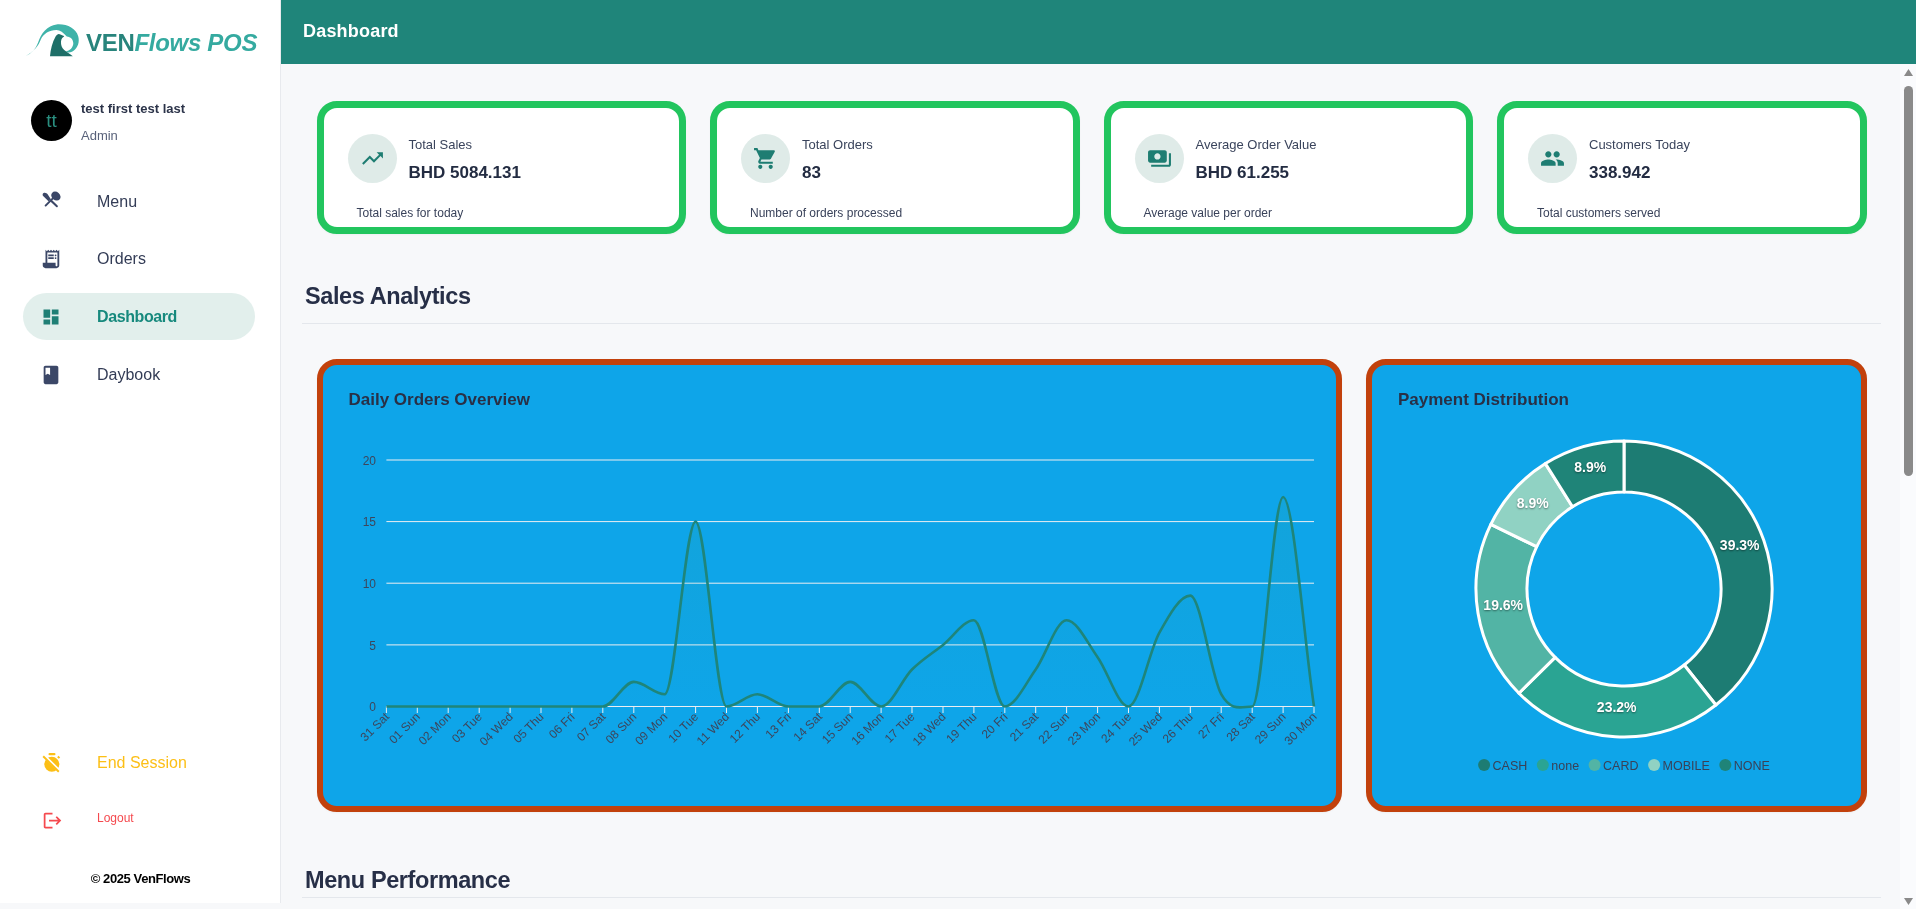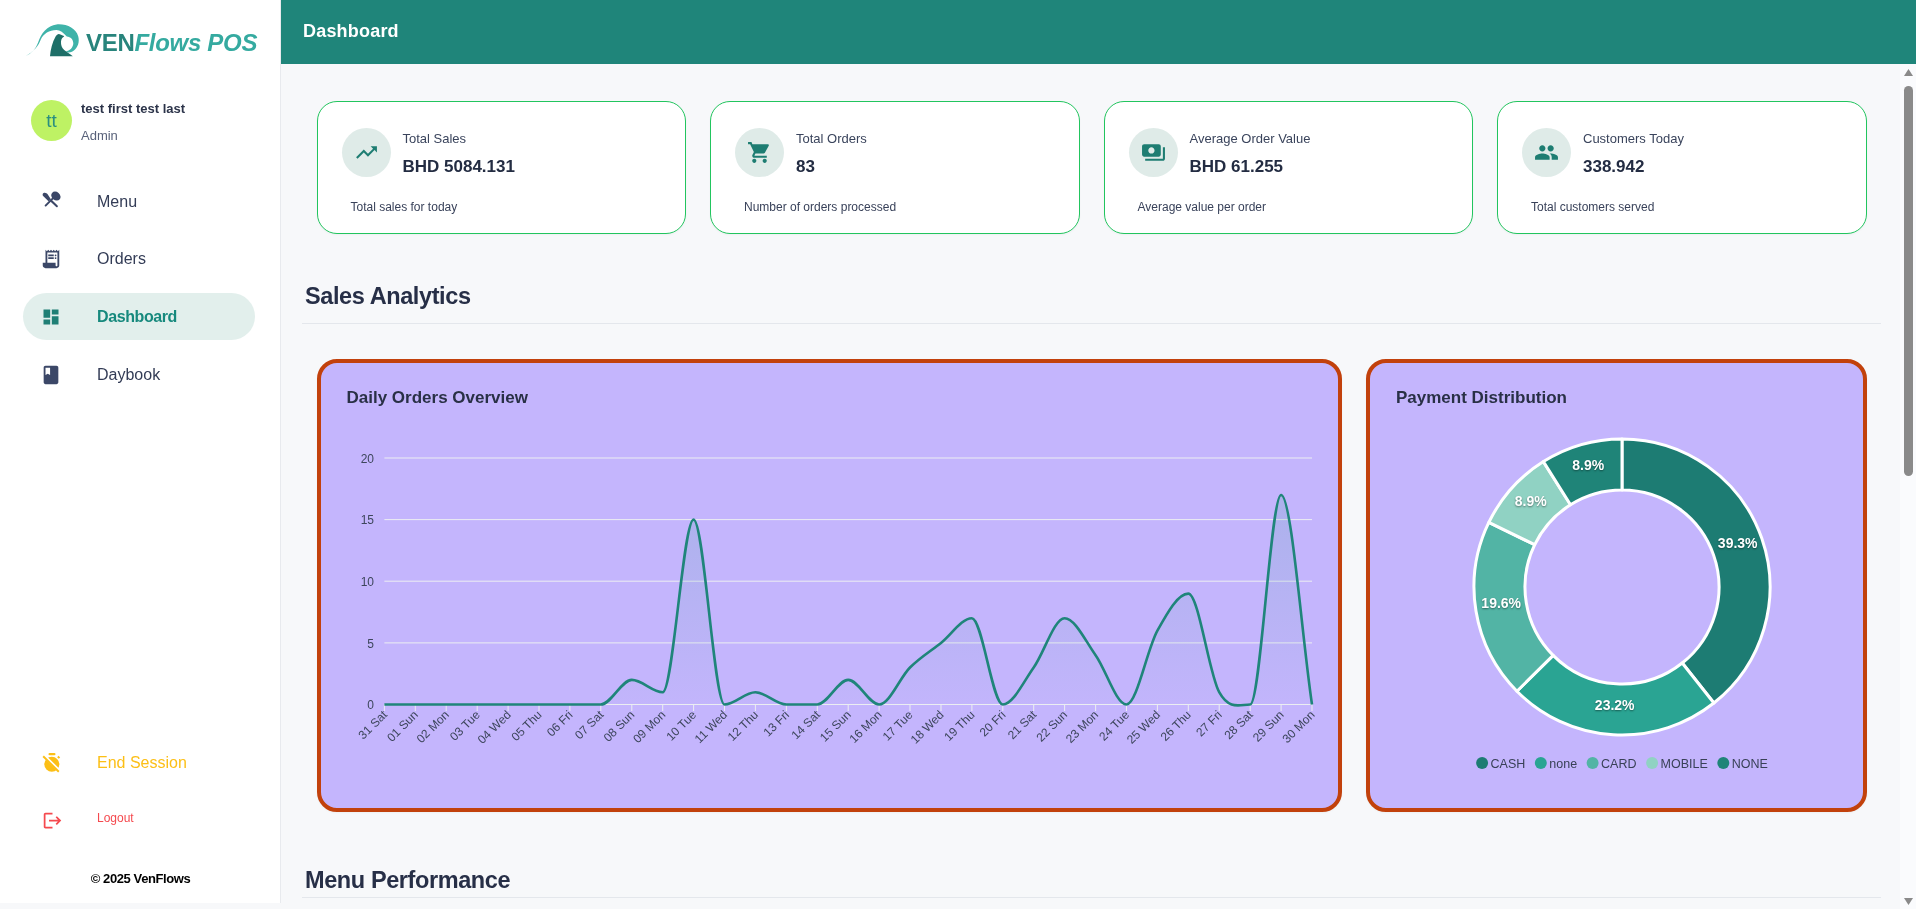--- a/index.html
+++ b/index.html
@@ -7,44 +7,44 @@
 .abs { position:absolute; }
 
 #sidebar { position:absolute; left:0; top:0; width:281px; height:903px; background:#ffffff; border-right:1px solid #e8eaee; }
 .navtxt { font-size:16px; color:#333c56; }
 
 #header { position:absolute; left:281px; top:0; width:1635px; height:64px; background:#1f857a; }
 #header h1 { position:absolute; left:22px; top:21px; font-size:18px; color:#ffffff; font-weight:bold; letter-spacing:.2px; }
 #datebtn { position:absolute; right:21px; top:12px; height:40px; background:#e7f2ef; border-radius:8px; display:flex; align-items:center; padding:0 16px 0 13px; gap:11px; }
 #datebtn span { font-size:16.5px; font-weight:bold; color:#2b3344; letter-spacing:1.3px; }
 
-.statcard { position:absolute; width:369.5px; height:133px; background:#ffffff; border:1px solid #22c55e; border-radius:20px; box-shadow:0 1px 2px rgba(30,41,59,.04); }
+.statcard { position:absolute; width:369.5px; height:133px; background:#ffffff; border:7px solid #22c55e; border-radius:20px; box-shadow:0 1px 2px rgba(30,41,59,.04); }
 .iconcirc { position:absolute; left:24px; top:26px; width:49px; height:49px; border-radius:50%; background:#dfebe8; display:flex; align-items:center; justify-content:center; }
 .stitle { position:absolute; left:85px; top:29px; font-size:13px; color:#3a445c; }
 .sval { position:absolute; left:85px; top:55px; font-size:17px; font-weight:bold; color:#232c42; }
 .ssub { position:absolute; left:25px; top:98px; font-size:12px; color:#39425a;margin-left:8px; }
 .sechead { position:absolute; font-size:23.5px; font-weight:bold; color:#272f47; letter-spacing:-0.4px; }
 .secrule { position:absolute; height:1px; background:#e4e7ec; }
-.chartcard { position:absolute; background:#c4b5fd; border:4px solid #c2410c; border-radius:20px; box-shadow:0 1px 2px rgba(30,41,59,.04); }
+.chartcard { position:absolute; background:#0ea5e9; border:6px solid #c2410c; border-radius:20px; box-shadow:0 1px 2px rgba(30,41,59,.04); }
 .ctitle { position:absolute; left:26px; top:25px; font-size:17px; font-weight:bold; color:#293046; }
 </style>
 </head>
 <body>
 <div id="header">
   <h1>Dashboard</h1>
 </div>
 <div id="sidebar">
 
   <svg class="abs" style="left:25px;top:23px" width="54" height="34" viewBox="0 0 54 34">
     <path d="M0.8 32.9 C6 31 10.5 26.5 13.2 19.3 C15.8 10.5 22.5 2.2 31.5 1.4 C41.5 0.5 51 5.3 53.2 13.2 C55.3 21 51 27.6 45.3 29.3 C43.8 29.7 42 29.3 40.9 28.2 C44.8 27.8 47.6 25 48.2 21.3 C48.8 17.2 46 13.8 41.8 13.5 C38.5 9.5 35 6.9 31.5 6.9 C24.5 6.8 18.5 10.5 15.9 16.2 C13.8 22.5 8.5 29 0.8 32.9 Z" fill="#3fb3a9"></path>
     <path d="M25 33.2 C25.6 26.5 27.3 19.2 30.6 13.6 C32 11.2 33.8 10.4 35.4 11.6 C37 12.4 38.5 12.6 39.2 13.4 C37.6 14.2 36.2 15.8 36 18.4 C35.8 21.6 36.8 24.8 39.2 27 C41.8 29.2 44.8 30.6 47.8 33.2 Z" fill="#1e6f68"></path>
   </svg>
   <div class="abs" style="left:86px;top:29px;font-size:24px;font-weight:bold;color:#28847c;letter-spacing:-0.3px"><span>VEN</span><span style="font-style:italic;color:#35aaa0">Flows POS</span></div>
 
-  <div class="abs" style="left:31px;top:100px;width:41px;height:41px;border-radius:50%;background:#bef264;text-align:center;line-height:41px;font-size:19px;color:#2a8f80">tt</div>
+  <div class="abs" style="left:31px;top:100px;width:41px;height:41px;border-radius:50%;background:#000000;text-align:center;line-height:41px;font-size:19px;color:#2a8f80">tt</div>
   <div class="abs" style="left:81px;top:101px;font-size:13px;font-weight:bold;color:#2b3349">test first test last</div>
   <div class="abs" style="left:81px;top:128px;font-size:13px;color:#59627a">Admin</div>
 
   <div class="abs" style="left:23px;top:293px;width:232px;height:47px;border-radius:24px;background:#e2efec"></div>
   <svg class="abs" style="left:40px;top:190px" width="24" height="24" viewBox="0 0 24 24" fill="#3b4767">
       <ellipse cx="15.9" cy="6.1" rx="5.0" ry="4.1" transform="rotate(40 15.9 6.1)"></ellipse>
       <path d="M13.8 8.8 L6.3 16.3 C5.9 16.7 5.3 16.7 4.9 16.3 C4.5 15.9 4.5 15.3 4.9 14.9 L12.4 7.4 Z"></path>
       <path d="M3.6 2.9 C5.3 2.3 6.9 3.1 7.8 4.6 L10.7 9.1 L8.5 11.3 L3.4 6.3 C2.2 5.1 2.5 3.3 3.6 2.9 Z"></path>
       <path d="M9.3 10.5 L10.9 8.9 L17.6 15.6 C18 16 18 16.6 17.6 17 C17.2 17.4 16.6 17.4 16.2 17 Z"></path>
     </svg>

